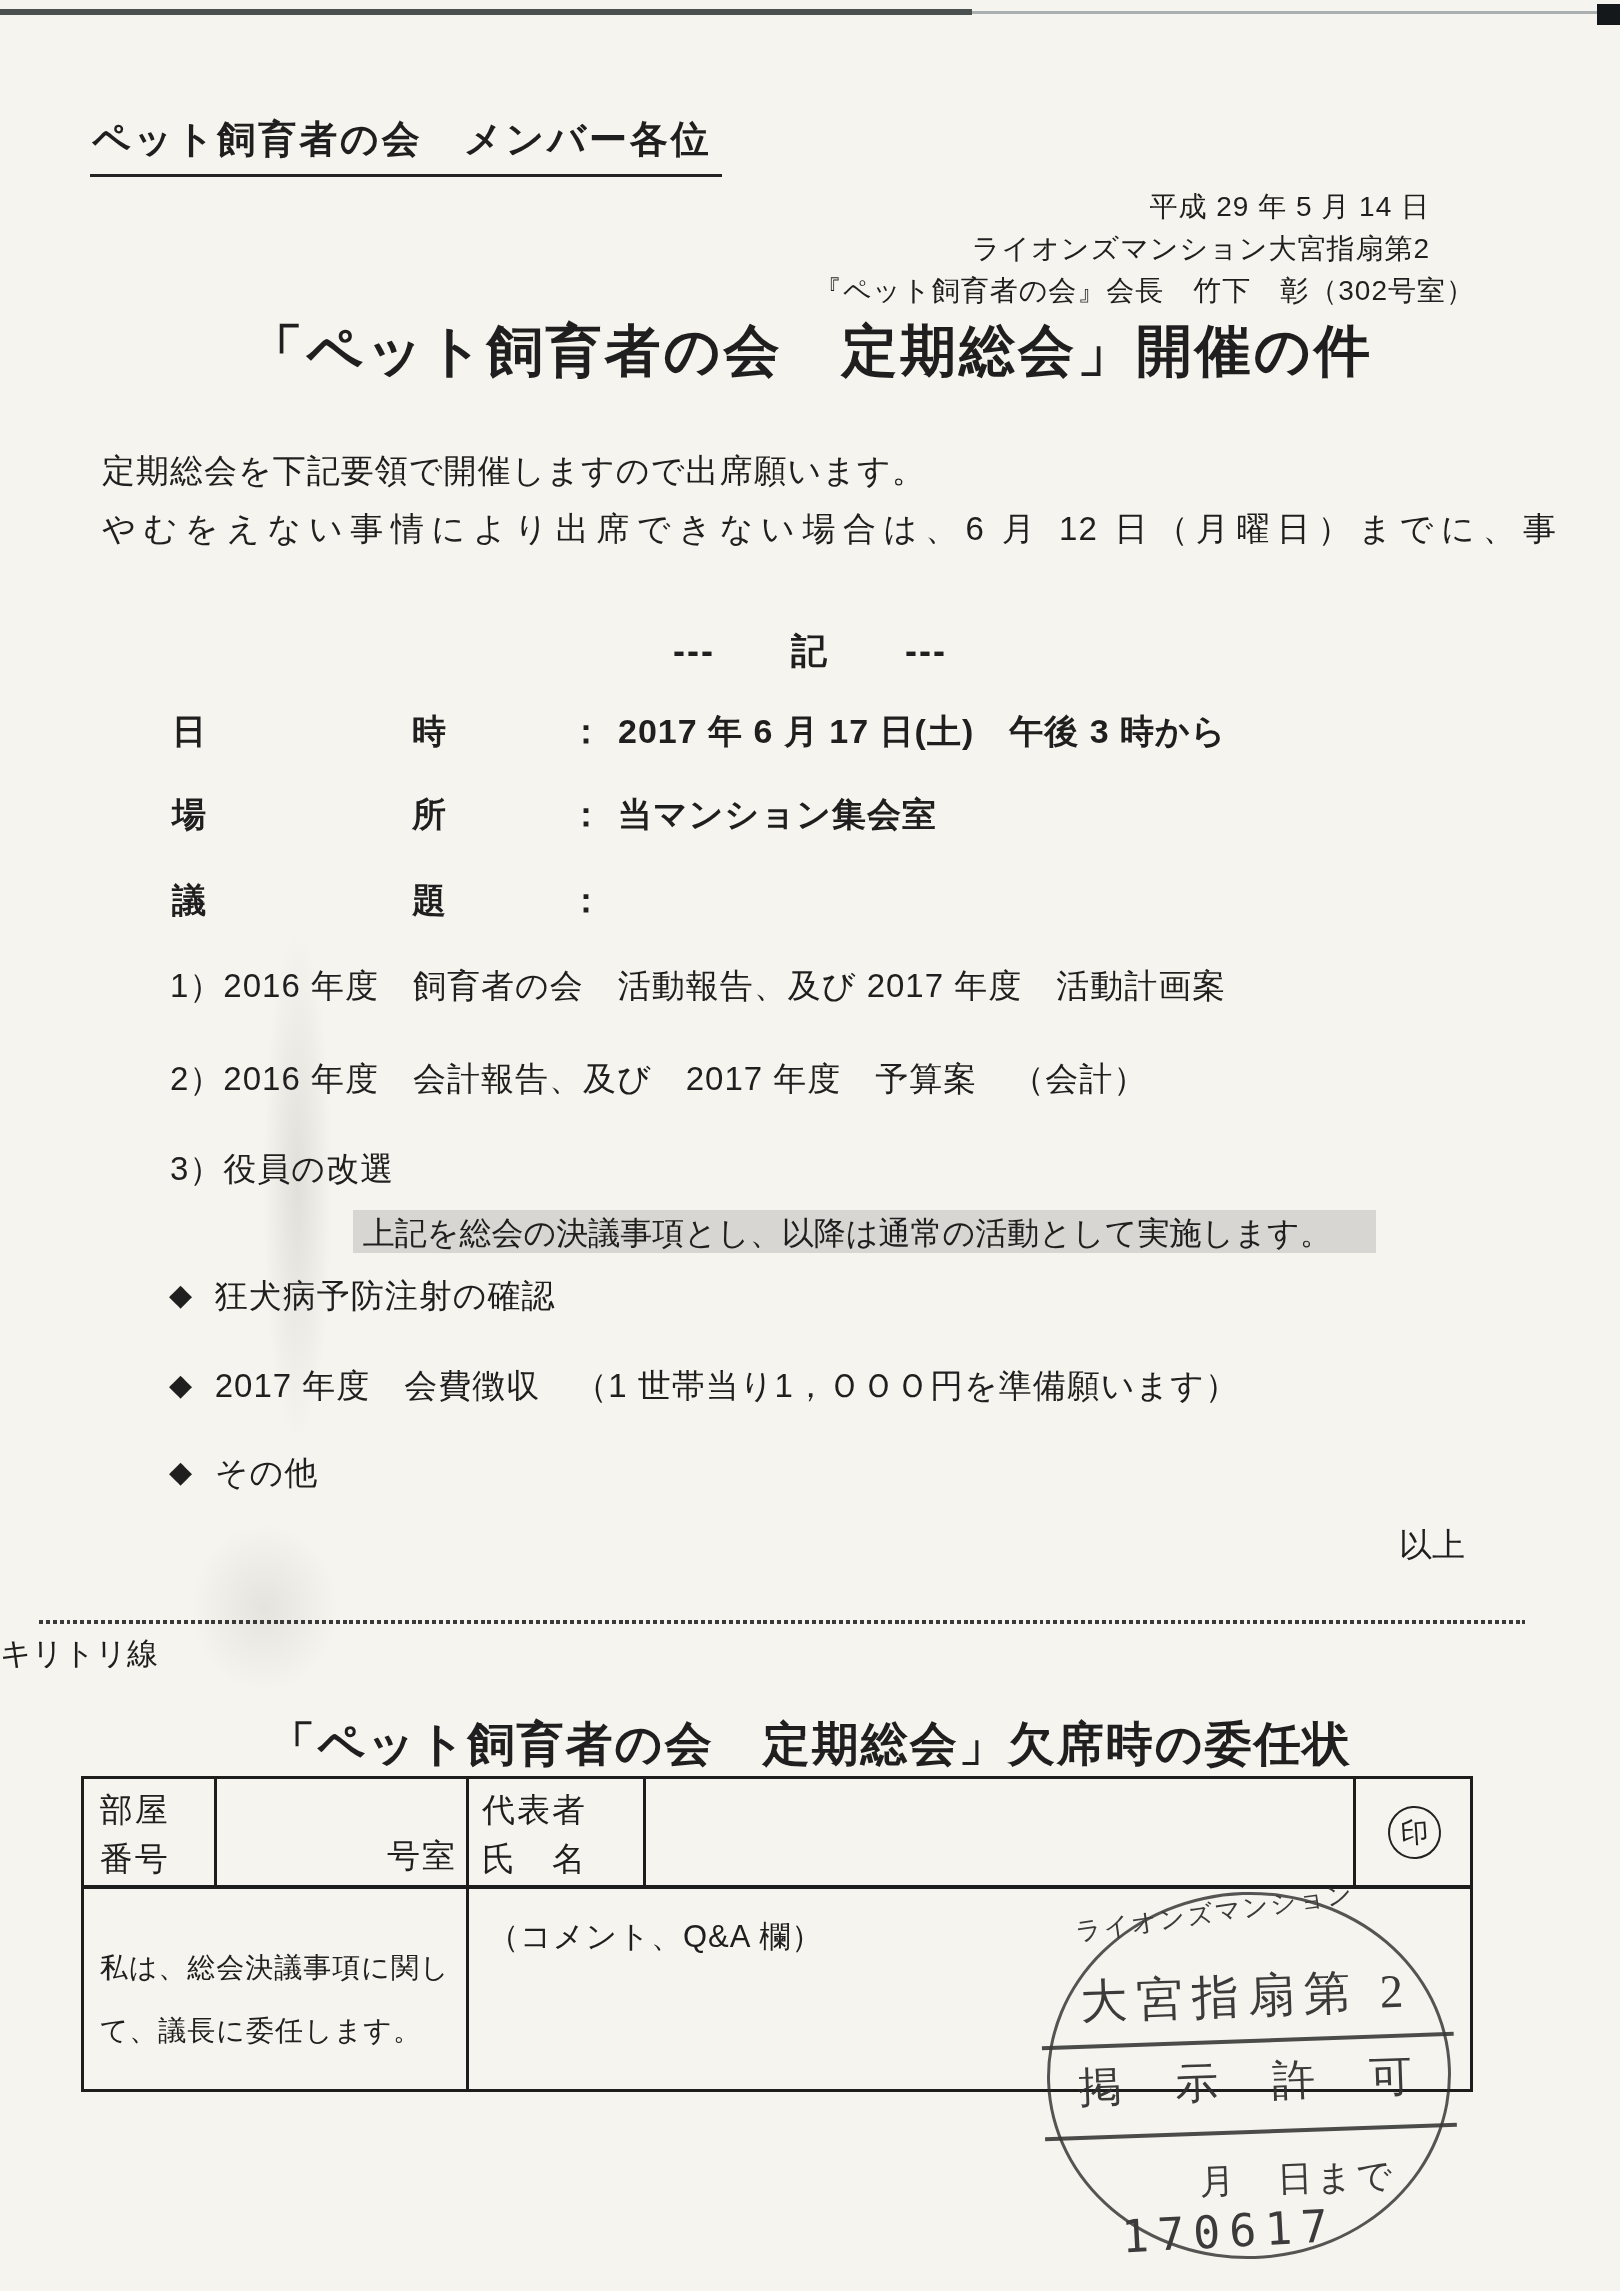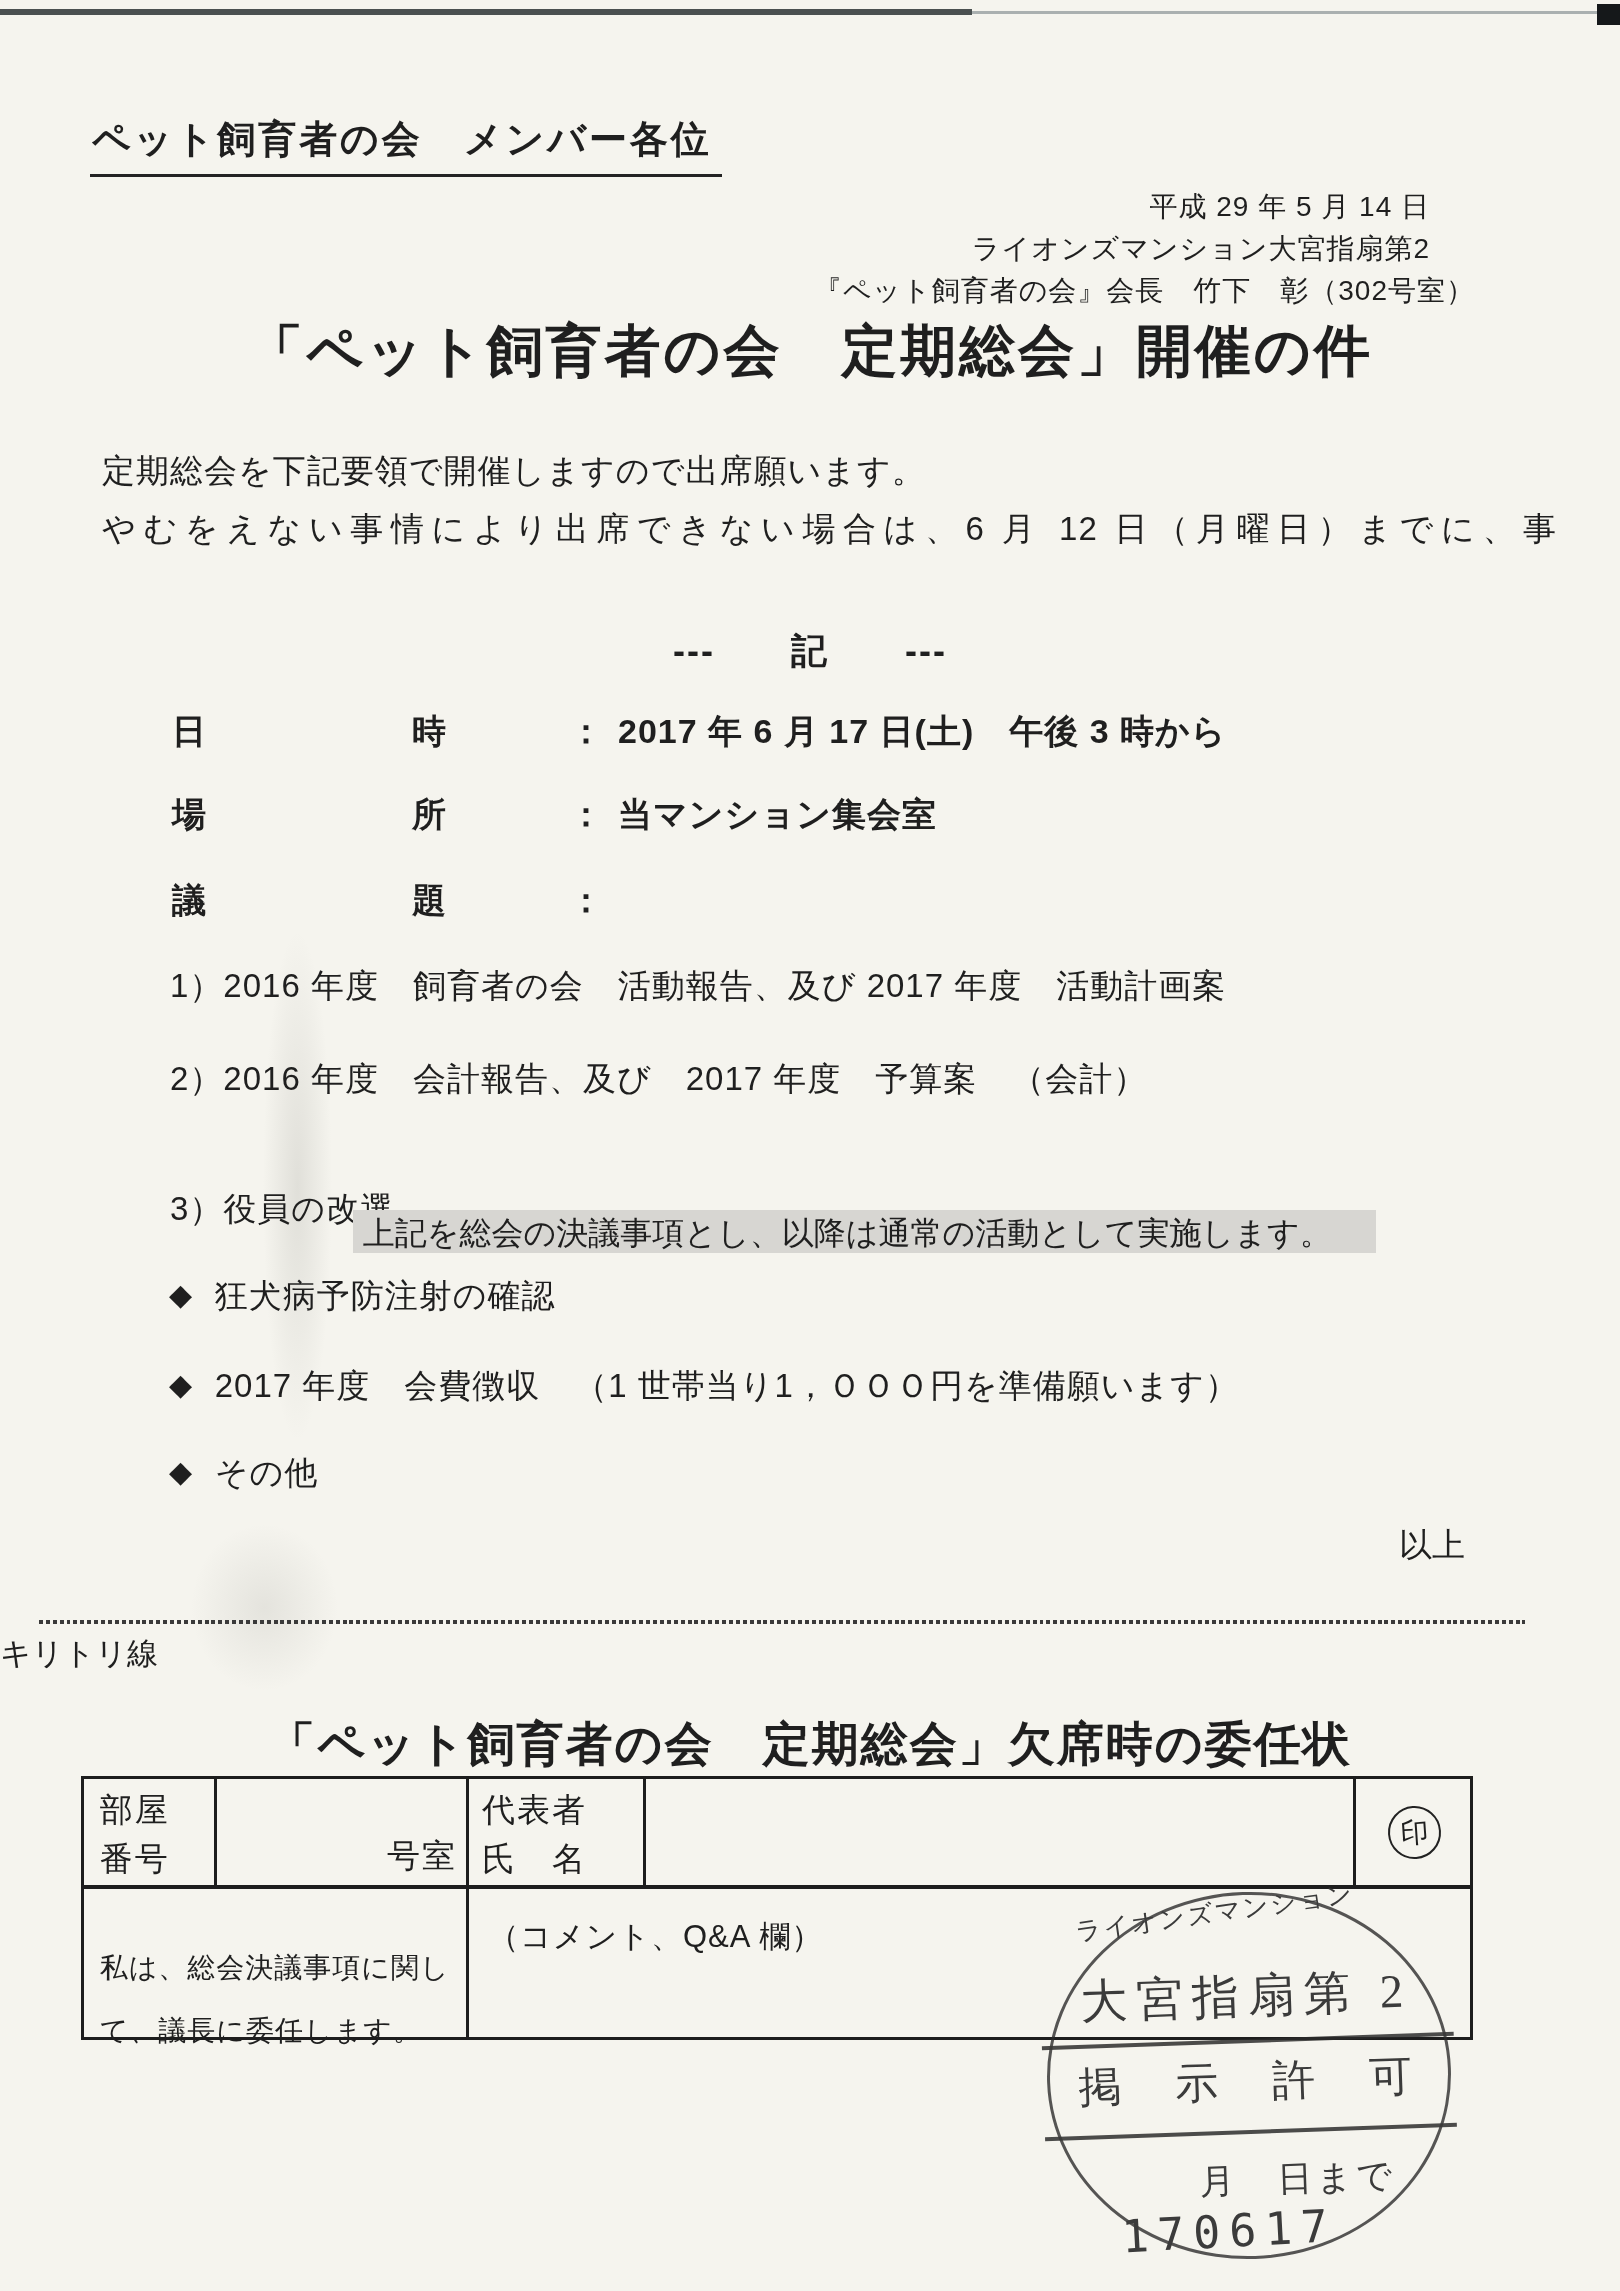--- a/index.html
+++ b/index.html
@@ -48,21 +48,21 @@
   .highlight-note{left:353px;top:1210px;width:1013px;height:43px;background:var(--highlight);font-size:32px;line-height:51px;padding-left:9.8px;white-space:nowrap;font-family:Liberation Mono, monospace;}
   
   .bullet-row{left:169px;font-size:33px;letter-spacing:1px;white-space:nowrap;}
   .bullet-row .dia{display:inline-block;margin-right:21.6px;font-size:30px;transform:translateY(-2px);}
   .closing{right:155px;top:1523px;font-size:33px;}
   
   .cut-line{left:39px;top:1620px;width:1486px;height:3.9px;background:repeating-linear-gradient(90deg,#3a3a3a 0 3.9px,transparent 3.9px 6.9px);}
   .cut-label{left:0;width:1581px;top:1633px;text-align:left;font-size:31px;}
   
   .form-title{left:0;width:1620px;top:1713px;text-align:center;font-size:47px;font-weight:bold;letter-spacing:2px;}
-  .pxy-table{left:81px;top:1776px;width:1392px;height:264px;border:3.9px solid #1d1d1d;box-sizing:border-box;}
+  .pxy-table{left:81px;top:1776px;width:1392px;height:316px;border:3.9px solid #1d1d1d;box-sizing:border-box;}
   .tline-h{position:absolute;left:0;right:0;top:106px;height:3.9px;background:#1d1d1d;}
   .tline-v{position:absolute;width:2.9px;background:#1d1d1d;top:0;}
   .v1{left:130px;height:106px;}
   .v3{left:559px;height:106px;}
   .v4{left:1269px;height:106px;}
   .v2{left:382px;height:100%;}
   .cell-label{position:absolute;font-size:33px;line-height:49px;letter-spacing:2px;white-space:pre-line;}
   .room-label{left:15.7px;top:5.9px;}
   .room-suffix{position:absolute;left:130px;top:55px;width:243px;text-align:right;font-size:33px;letter-spacing:2px;}
   .rep-label{left:398px;top:5.9px;}
@@ -122,21 +122,21 @@
   </div>
   <div class="abs detail-row" style="top:878px;">
     <span class="dl-a">議</span>
     <span class="dl-b">題</span>
     <span class="dl-colon">：</span>
     <span class="dl-value"></span>
   </div>
 
   <div class="abs agenda-item md" style="top:964px;">1）2016 年度　飼育者の会　活動報告、及び 2017 年度　活動計画案</div>
   <div class="abs agenda-item md" style="top:1057px;">2）2016 年度　会計報告、及び　2017 年度　予算案　（会計）</div>
-  <div class="abs agenda-item md" style="top:1147px;margin-top:40px;">3）役員の改選</div>
+  <div class="abs agenda-item md" style="top:1147px;">3）役員の改選</div>
 
   <div class="abs highlight-note md">上記を総会の決議事項とし、以降は通常の活動として実施します。</div>
 
   <div class="abs bullet-row md" style="top:1274px;">
     <span class="dia">◆</span><span>狂犬病予防注射の確認</span>
   </div>
   <div class="abs bullet-row md" style="top:1364px;">
     <span class="dia">◆</span><span>2017 年度　会費徴収　（1 世帯当り1，ＯＯＯ円を準備願います）</span>
   </div>
   <div class="abs bullet-row md" style="top:1451px;">

